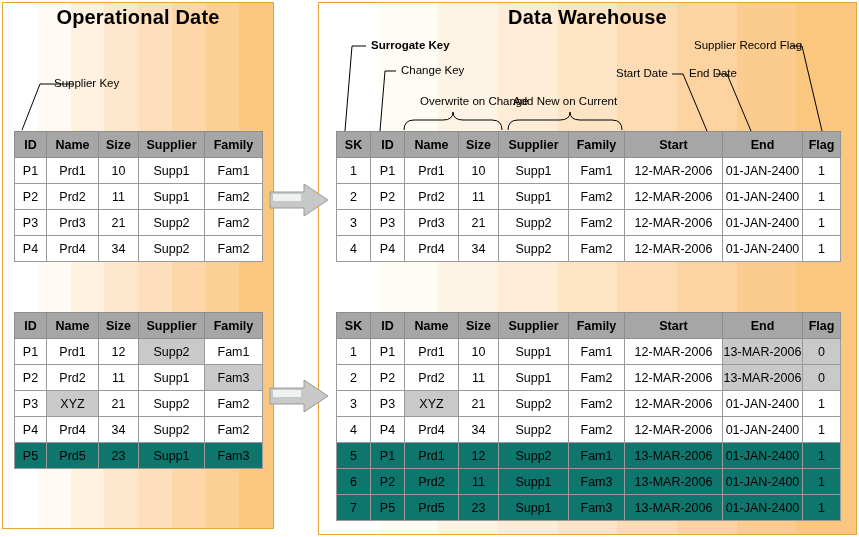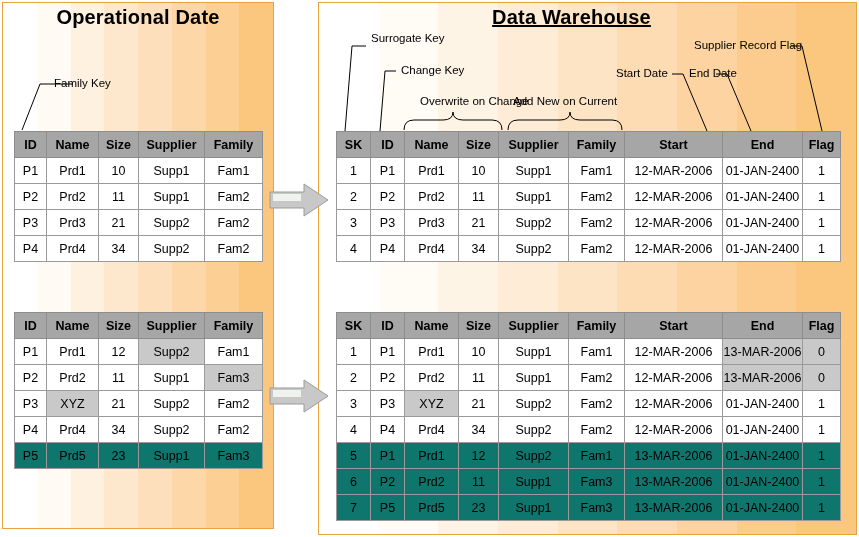--- a/index.html
+++ b/index.html
@@ -52,43 +52,43 @@
       <i style="background:#fffbf5"></i>
       <i style="background:#fef4e6"></i>
     <i style="background:#feecd6"></i>
       <i style="background:#fde4c5"></i>
       <i style="background:#fddcb3"></i>
     <i style="background:#fdd4a1"></i>
       <i style="background:#fccc8f"></i>
       <i style="background:#fbc67e"></i>
   </div>
 </div>
-<div class="panel-title" style="left:302px;width:539px;text-decoration:underline;">Data Warehouse</div>
+<div class="panel-title" style="left:318px;width:539px;">Data Warehouse</div>
 
 <svg class="lead" style="left:0;top:0;width:859px;height:537px;">
 
   <path d="M73,84 L40,84 L22,130" fill="none" stroke="#000" stroke-width="1"></path>
 
   <path d="M366,46 L352,46 L345,131" fill="none" stroke="#000" stroke-width="1"></path>
 
   <path d="M396,71 L385,71 L380,131" fill="none" stroke="#000" stroke-width="1"></path>
 
   <path d="M672,74 L683,74 L707,131" fill="none" stroke="#000" stroke-width="1"></path>
 
   <path d="M716,74 L727,74 L751,131" fill="none" stroke="#000" stroke-width="1"></path>
 
   <path d="M791,46 L802,46 L822,131" fill="none" stroke="#000" stroke-width="1"></path>
 
   <path d="M404,130 Q404,120 414,120 L443,120 Q453,120 453,112 Q453,120 463,120 L492,120 Q502,120 502,130" fill="none" stroke="#000" stroke-width="1"></path>
 
   <path d="M508,130 Q508,120 518,120 L560,120 Q570,120 570,112 Q570,120 580,120 L612,120 Q622,120 622,130" fill="none" stroke="#000" stroke-width="1"></path>
 </svg>
 
-<div class="note" style="left:54px;top:77px;">Family Key</div>
-<div class="note" style="left:371px;top:32px;">Surrogate Key</div>
+<div class="note" style="left:54px;top:77px;">Supplier Key</div>
+<div class="note" style="left:371px;top:39px;font-weight:bold;">Surrogate Key</div>
 <div class="note" style="left:401px;top:64px;">Change Key</div>
 <div class="note" style="left:420px;top:95px;">Overwrite on Change</div>
 <div class="note" style="left:513px;top:95px;">Add New on Current</div>
 <div class="note" style="left:616px;top:67px;">Start Date</div>
 <div class="note" style="left:689px;top:67px;">End Date</div>
 <div class="note" style="left:694px;top:39px;">Supplier Record Flag</div>
 
 <svg class="arrow" style="left:268px;top:182px;width:62px;height:36px;">
   <polygon points="2,10 36,10 36,2 60,18 36,34 36,26 2,26" fill="#c8c8c8" stroke="#9a9a9a" stroke-width="1"></polygon>
   <rect x="5" y="12" width="28" height="7" fill="#eef3ef"></rect>

